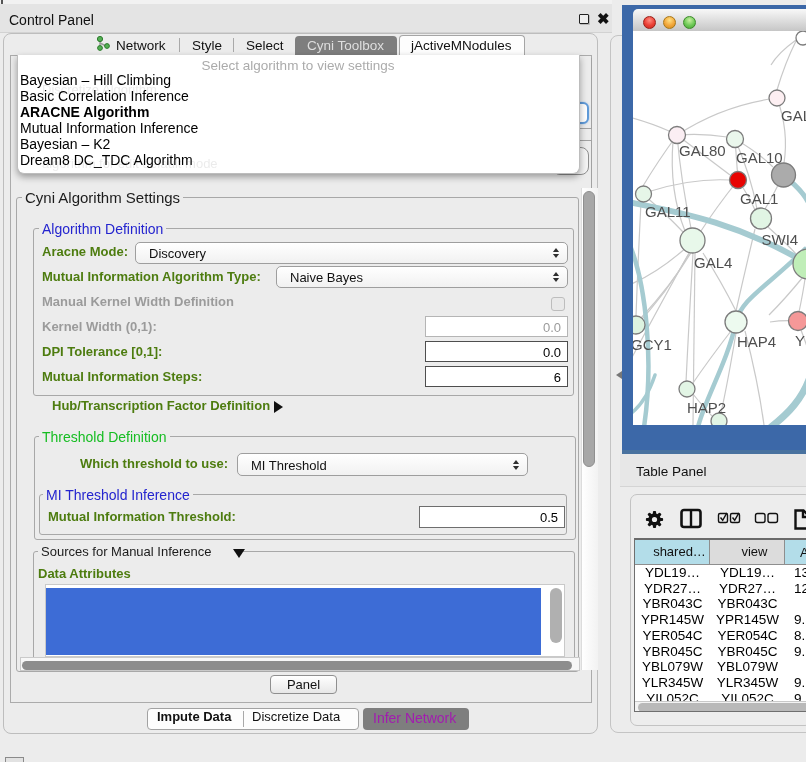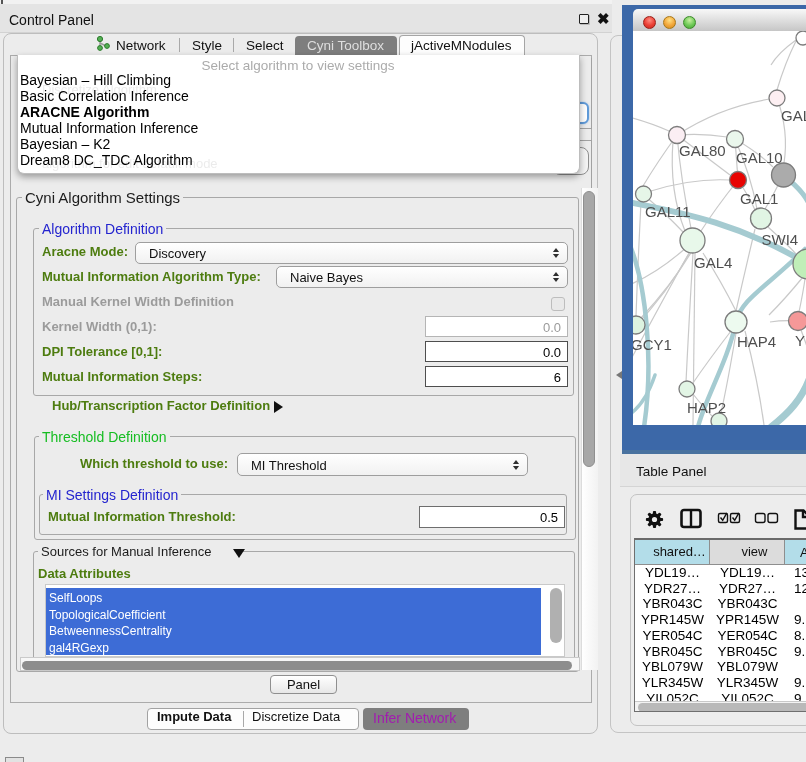--- a/index.html
+++ b/index.html
@@ -110,37 +110,33 @@
 <div class="lbl" style="left:80px;top:458px">Which threshold to use:</div>
 <div class="combo" style="left:237px;top:453px;width:291px;height:23px">
     <span>MI Threshold</span>
   <svg class="carr" viewBox="0 0 9 12">
       <polygon points="4.5,0.5 8,5 1,5" fill="#2e2e2e"></polygon>
       <polygon points="4.5,11.5 8,7 1,7" fill="#2e2e2e"></polygon>
     </svg>
 </div>
 
 <div class="grp" style="left:39px;top:494px;width:526px;height:39px"></div>
-<div class="gcap" style="left:43px;top:488px;color:#2424cf">MI Settings Definition</div>
+<div class="gcap" style="left:43px;top:488px;color:#2424cf">MI Threshold Inference</div>
 <div class="lbl" style="left:48px;top:511px">Mutual Information Threshold:</div>
 <div class="fld" style="left:419px;top:506px;width:146px;height:22px;border:1px solid #6e6e6e">
     <span>0.5</span>
   </div>
 
 <div class="grp" style="left:33px;top:551px;width:540px;height:112px"></div>
 <div class="gcap" style="left:38px;top:545px;color:#1c1c1c;padding-right:24px;font-size:13px">Sources for Manual Inference</div>
 <div class="tri-d" style="left:233px;top:549px"></div>
 <div class="lbl" style="left:38px;top:568px">Data Attributes</div>
 
 <div class="abs" style="left:45px;top:584px;width:520px;height:73px;background:#fff;border:1px solid #c9c9c9;box-sizing:border-box;overflow:hidden">
   <div class="abs" style="left:0;top:3px;width:495px;height:67px;background:#3d6cd6"></div>
-  <div class="abs" style="left:3px;top:5px;font-size:12px;color:#fff;line-height:16.6px;white-space:pre">SelfLoops
-TopologicalCoefficient
-BetweennessCentrality
-gal4RGexp</div>
   <div class="abs" style="left:504px;top:3px;width:12px;height:55px;background:#b0b0b0;border-radius:6px"></div>
 </div>
 
 <div class="abs" style="left:20px;top:657px;width:560px;height:14px;background:#f7f7f7;border:1px solid #cacaca;box-sizing:border-box"></div>
 <div class="abs" style="left:22px;top:661px;width:550px;height:9px;background:#8d8d8d;border-radius:5px"></div>
 
 <div class="abs" style="left:270px;top:675px;width:67px;height:19px;background:linear-gradient(#ffffff,#e7e7e7);border:1px solid #8f8f8f;border-radius:4px;box-sizing:border-box;text-align:center;font-size:13px;line-height:17px;color:#111">Panel</div>
 
 <div class="abs" style="left:147px;top:708px;width:212px;height:22px;background:#fdfdfd;border:1px solid #a2a2a2;border-radius:4px;box-sizing:border-box"></div>
 <div class="abs" style="left:243px;top:711px;width:1px;height:16px;background:#a9a9a9"></div>

